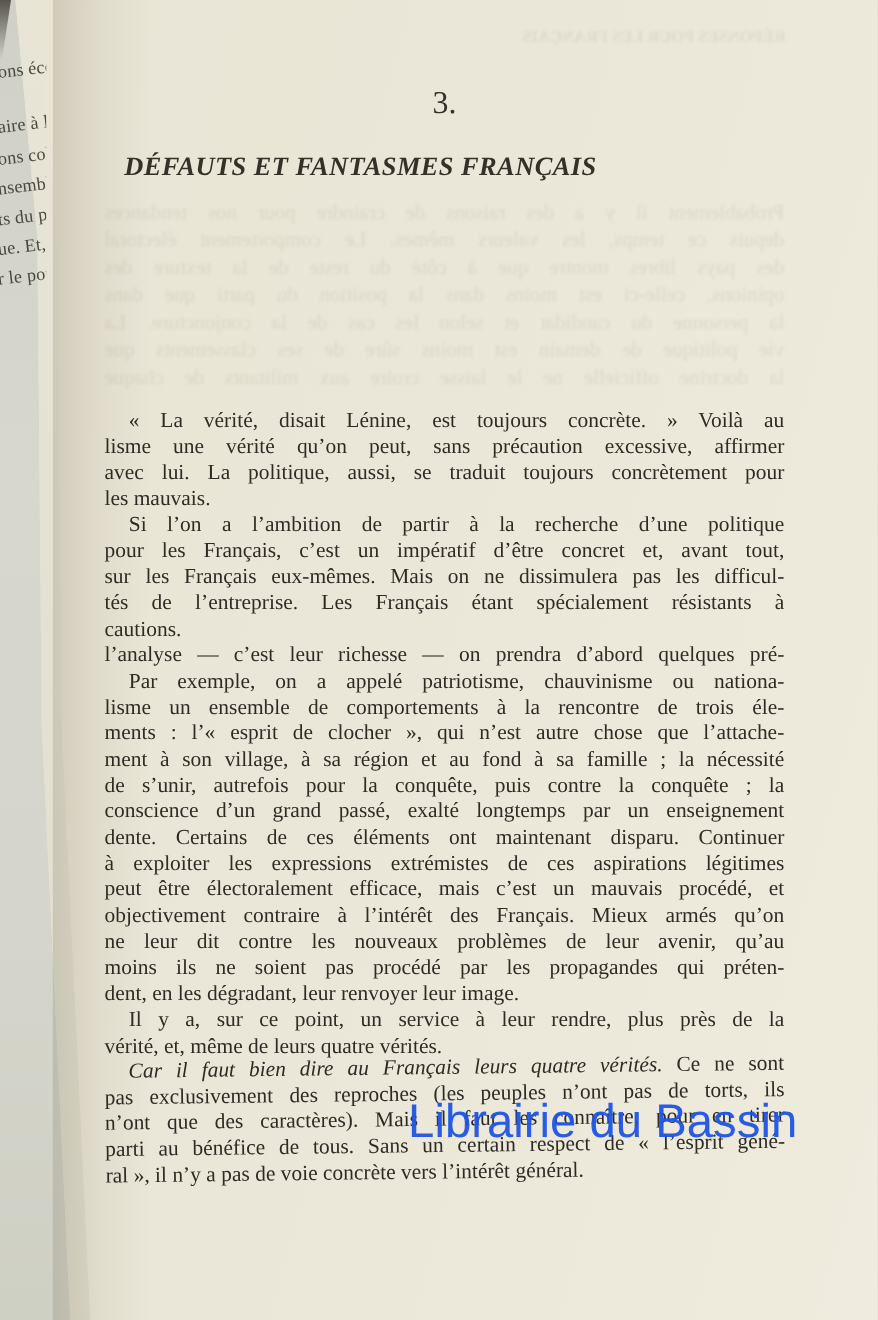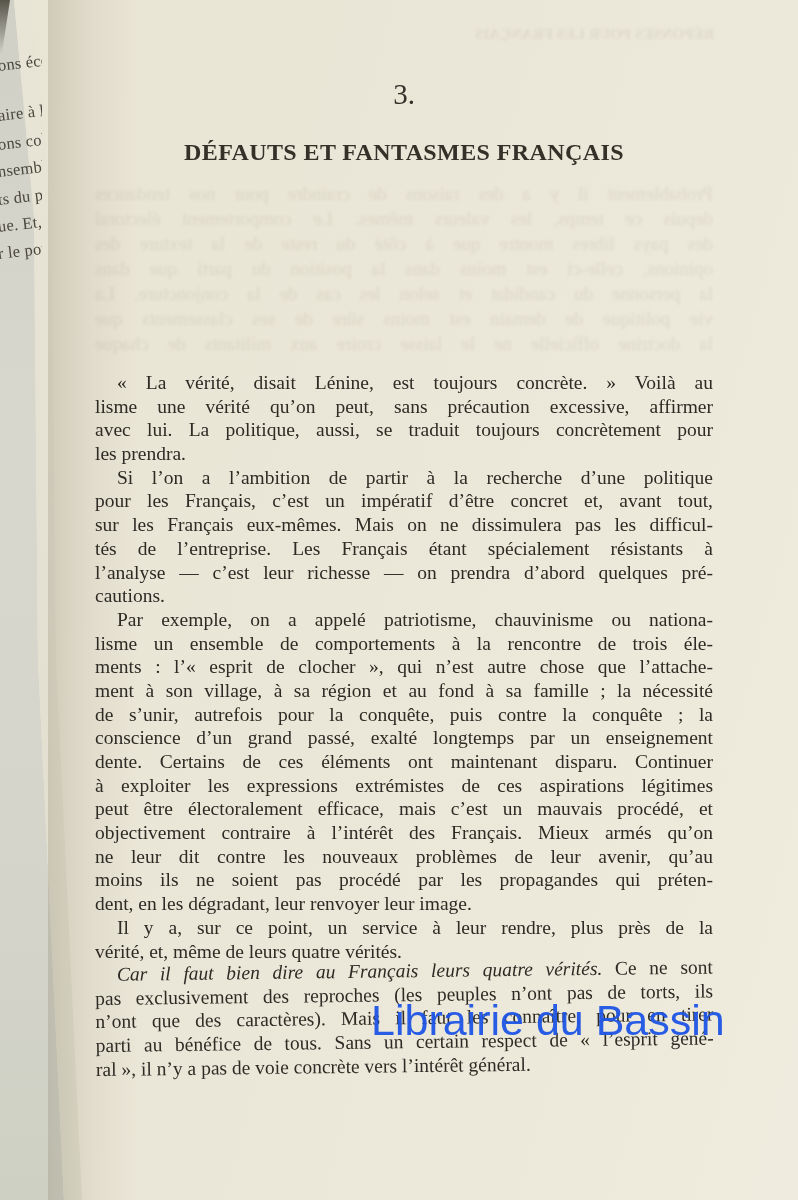--- a/index.html
+++ b/index.html
@@ -51,22 +51,22 @@
     color:#6b6553;font-size:15px;font-weight:bold;white-space:nowrap;
   }
   .ghost-lines{
     position:absolute;top:181px;left:95px;width:618px;
     transform:scaleX(-1);filter:blur(1.4px);opacity:.13;
     color:#6b6553;font-size:19px;line-height:25px;
   }
   .gline{text-align:justify;text-align-last:justify;height:25px;overflow:hidden;}
   
   .chapter-number{position:absolute;top:78px;left:95px;width:618px;text-align:center;font-size:29px;color:#34312a;}
-  .chapter-title{position:absolute;top:139px;left:95px;width:618px;margin:0;text-align:center;
-    font-size:24px;font-weight:bold;letter-spacing:.4px;color:#343129;}
+  .chapter-title{position:absolute;top:139px;left:113px;width:618px;margin:0;
+    font-size:24px;font-weight:bold;letter-spacing:.4px;color:#343129;font-style:italic;}
   .body-text{position:absolute;top:371px;left:95px;width:618px;font-size:19.5px;line-height:23.7px;}
   .para{margin:0;}
   .para.tilt{transform:rotate(-0.7deg);transform-origin:0 20%;}
   .line{text-align:justify;text-align-last:justify;height:23.7px;overflow:visible;white-space:nowrap0;}
   .line.last{text-align-last:left;}
   .line.first{text-indent:22px;}
   .it{font-style:italic;}
   
   .watermark{
     position:absolute;left:371px;top:996px;white-space:nowrap;
@@ -105,29 +105,29 @@
     </div>
 
   <div class="chapter-number">3.</div>
   <h1 class="chapter-title">DÉFAUTS ET FANTASMES FRANÇAIS</h1>
 
   <div class="body-text">
       <div class="para">
         <div class="line first">« La vérité, disait Lénine, est toujours concrète. » Voilà au</div>
         <div class="line">lisme une vérité qu’on peut, sans précaution excessive, affirmer</div>
         <div class="line">avec lui. La politique, aussi, se traduit toujours concrètement pour</div>
-        <div class="line last">les prendra.</div>
+        <div class="line last">les mauvais.</div>
       </div>
       <div class="para">
         <div class="line first">Si l’on a l’ambition de partir à la recherche d’une politique</div>
         <div class="line">pour les Français, c’est un impératif d’être concret et, avant tout,</div>
         <div class="line">sur les Français eux-mêmes. Mais on ne dissimulera pas les difficul-</div>
         <div class="line">tés de l’entreprise. Les Français étant spécialement résistants à</div>
+        <div class="line last">cautions.</div>
         <div class="line">l’analyse — c’est leur richesse — on prendra d’abord quelques pré-</div>
-        <div class="line last">cautions.</div>
       </div>
       <div class="para">
         <div class="line first">Par exemple, on a appelé patriotisme, chauvinisme ou nationa-</div>
         <div class="line">lisme un ensemble de comportements à la rencontre de trois éle-</div>
         <div class="line">ments : l’« esprit de clocher », qui n’est autre chose que l’attache-</div>
         <div class="line">ment à son village, à sa région et au fond à sa famille ; la nécessité</div>
         <div class="line">de s’unir, autrefois pour la conquête, puis contre la conquête ; la</div>
         <div class="line">conscience d’un grand passé, exalté longtemps par un enseignement</div>
         <div class="line">dente. Certains de ces éléments ont maintenant disparu. Continuer</div>
         <div class="line">à exploiter les expressions extrémistes de ces aspirations légitimes</div>

